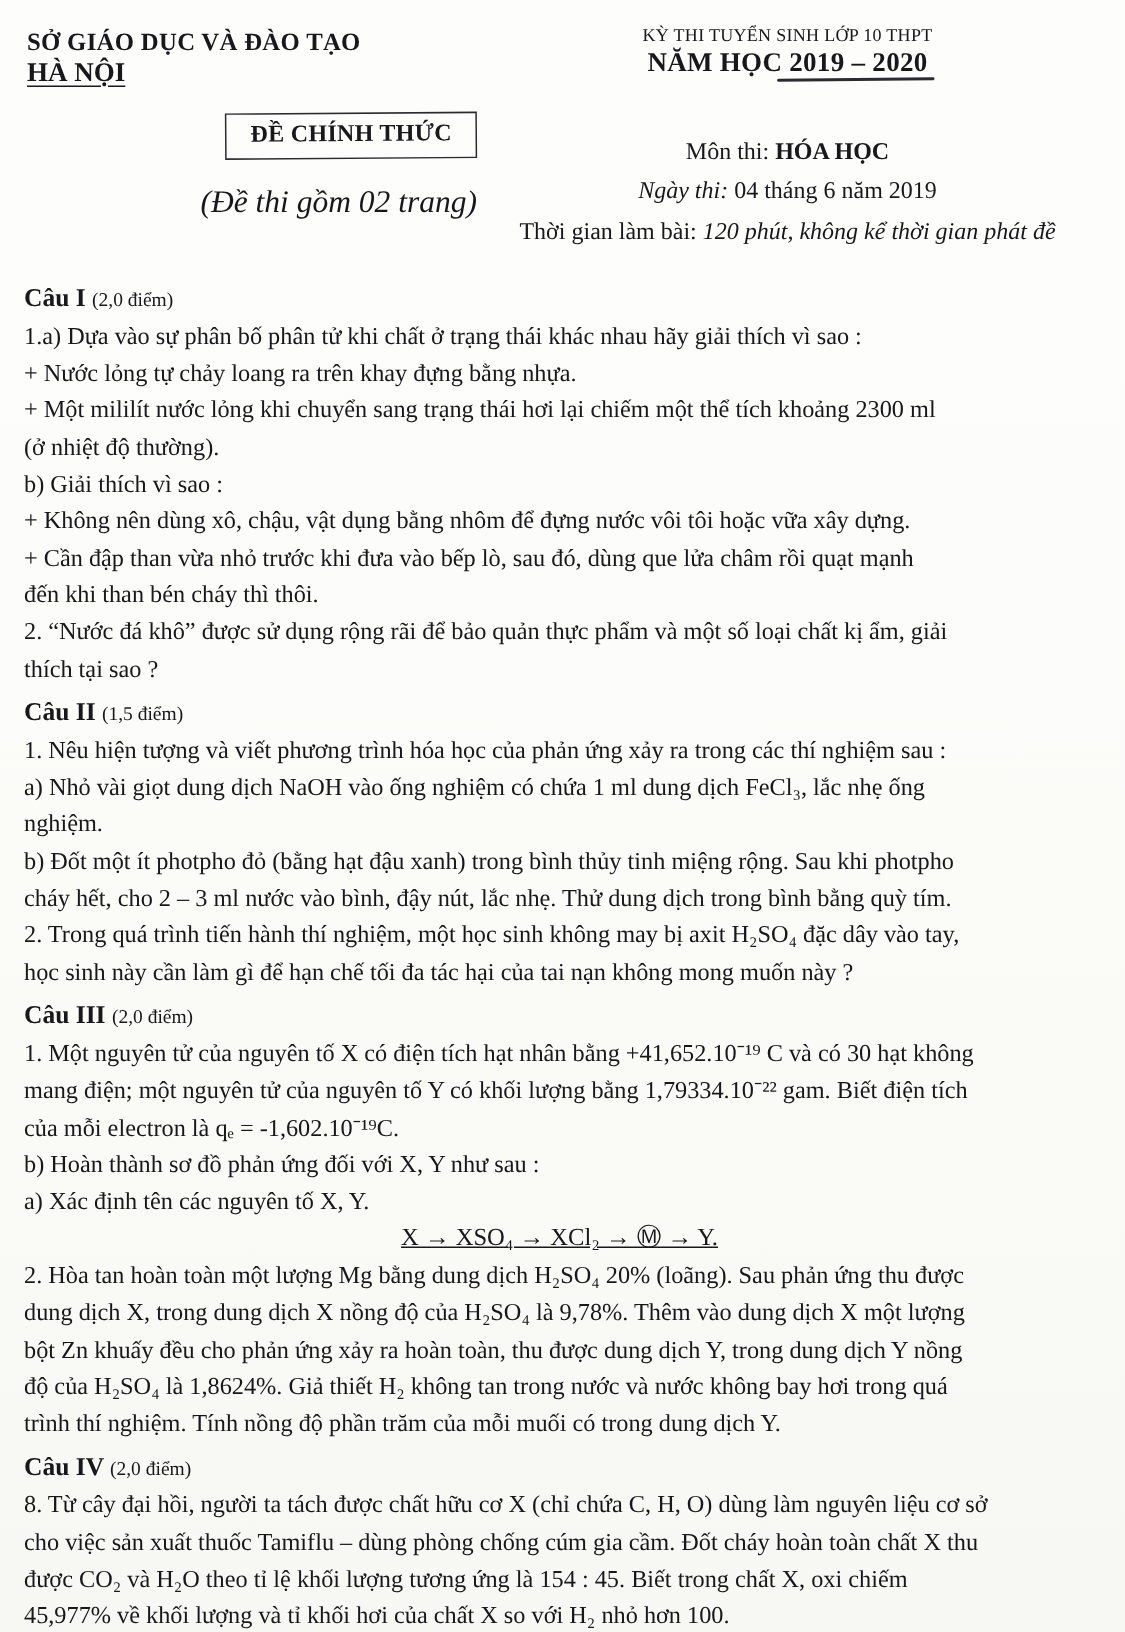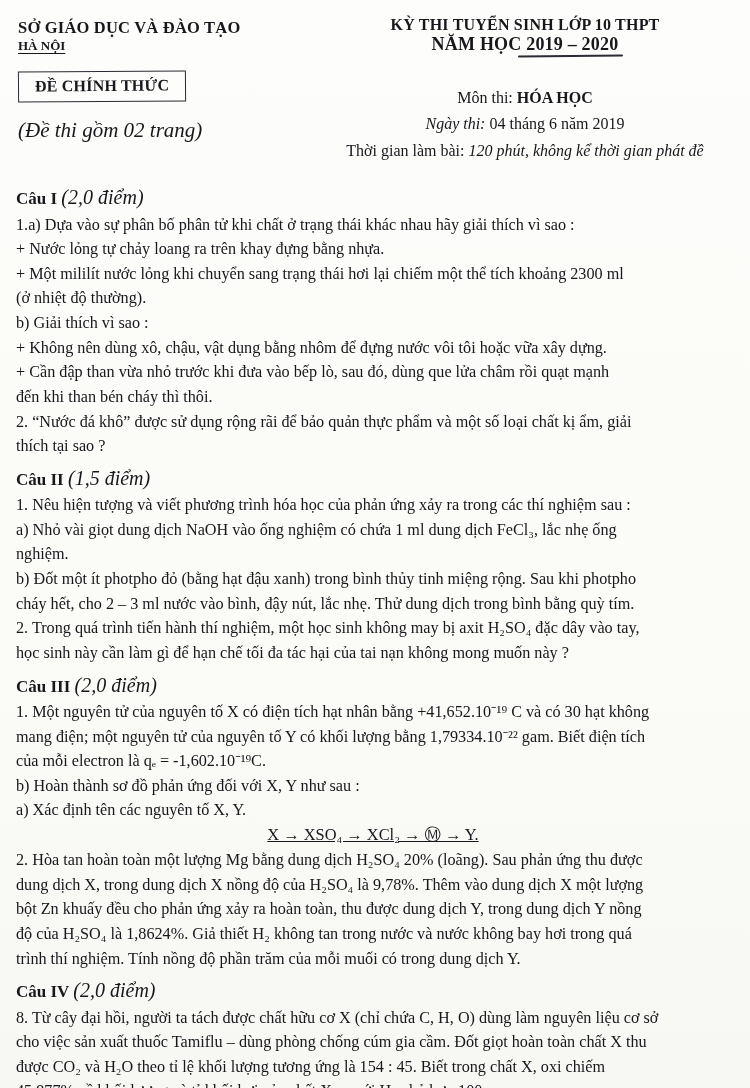--- a/index.html
+++ b/index.html
@@ -42,27 +42,27 @@
     text-align: center;
     padding-top: 2px;
   }
   .dept-line1 {
     font-weight: bold;
     font-size: 16.5px;
     letter-spacing: 0.2px;
   }
   .dept-line2 {
     font-weight: bold;
-    font-size: 13px;
+    font-size: 18px;
     text-decoration: underline;
     text-underline-offset: 3px;
   }
   .exam-title {
-    font-weight: bold;
-    font-size: 16px;
+    font-weight: normal;
+    font-size: 12px;
     letter-spacing: 0.2px;
   }
   .exam-year {
     font-weight: bold;
     font-size: 18px;
     letter-spacing: 0.2px;
     position: relative;
     display: inline-block;
   }
   .exam-year .underline-swoosh {
@@ -78,21 +78,21 @@
 
   
   .subheader {
     display: flex;
     flex-direction: row;
     padding: 16px 18px 0 18px;
     box-sizing: border-box;
   }
   .subheader-left {
     width: 300px;
-    text-align: left;
+    text-align: right;
   }
   .official-box {
     display: inline-block;
     border: 1.6px solid #2a2a32;
     padding: 5px 16px 6px 16px;
     font-weight: bold;
     font-size: 16px;
     letter-spacing: 0.2px;
     transform: rotate(-0.4deg);
   }
@@ -121,22 +121,21 @@
     font-size: 16.2px;
     line-height: 1.52;
   }
   .q-head {
     font-weight: bold;
     font-size: 17px;
     margin-top: 4px;
   }
   .q-head .pts {
     font-weight: normal;
-    font-size: 20px;
-    font-style: italic;
+    font-size: 13px;
   }
   p.t {
     margin: 0;
     padding: 0;
   }
   .ind0 { text-indent: 0; }
   .ind1 { padding-left: 28px; }
   .ind2 { padding-left: 46px; }
   .eq-line {
     text-align: center;
@@ -228,19 +227,19 @@
     <p class="t ind0">dung dịch X, trong dung dịch X nồng độ của H₂SO₄ là 9,78%. Thêm vào dung dịch X một lượng</p>
     <p class="t ind0">bột Zn khuấy đều cho phản ứng xảy ra hoàn toàn, thu được dung dịch Y, trong dung dịch Y nồng</p>
     <p class="t ind0">độ của H₂SO₄ là 1,8624%. Giả thiết H₂ không tan trong nước và nước không bay hơi trong quá</p>
     <p class="t ind0">trình thí nghiệm. Tính nồng độ phần trăm của mỗi muối có trong dung dịch Y.</p>
 
     <div class="q-head">
       <span>Câu IV</span>
       <span class="pts">(2,0 điểm)</span>
     </div>
     <p class="t ind1">8. Từ cây đại hồi, người ta tách được chất hữu cơ X (chỉ chứa C, H, O) dùng làm nguyên liệu cơ sở</p>
-    <p class="t ind0">cho việc sản xuất thuốc Tamiflu – dùng phòng chống cúm gia cầm. Đốt giọt hoàn toàn chất X thu</p>
+    <p class="t ind0">cho việc sản xuất thuốc Tamiflu – dùng phòng chống cúm gia cầm. Đốt cháy hoàn toàn chất X thu</p>
     <p class="t ind0">được CO₂ và H₂O theo tỉ lệ khối lượng tương ứng là 154 : 45. Biết trong chất X, oxi chiếm</p>
     <p class="t ind0">45,977% về khối lượng và tỉ khối hơi của chất X so với H₂ nhỏ hơn 100.</p>
     <p class="t ind2">a) Xác định công thức phân tử chất X.</p>
 
   </div>
 </div>
 
 </body></html>

